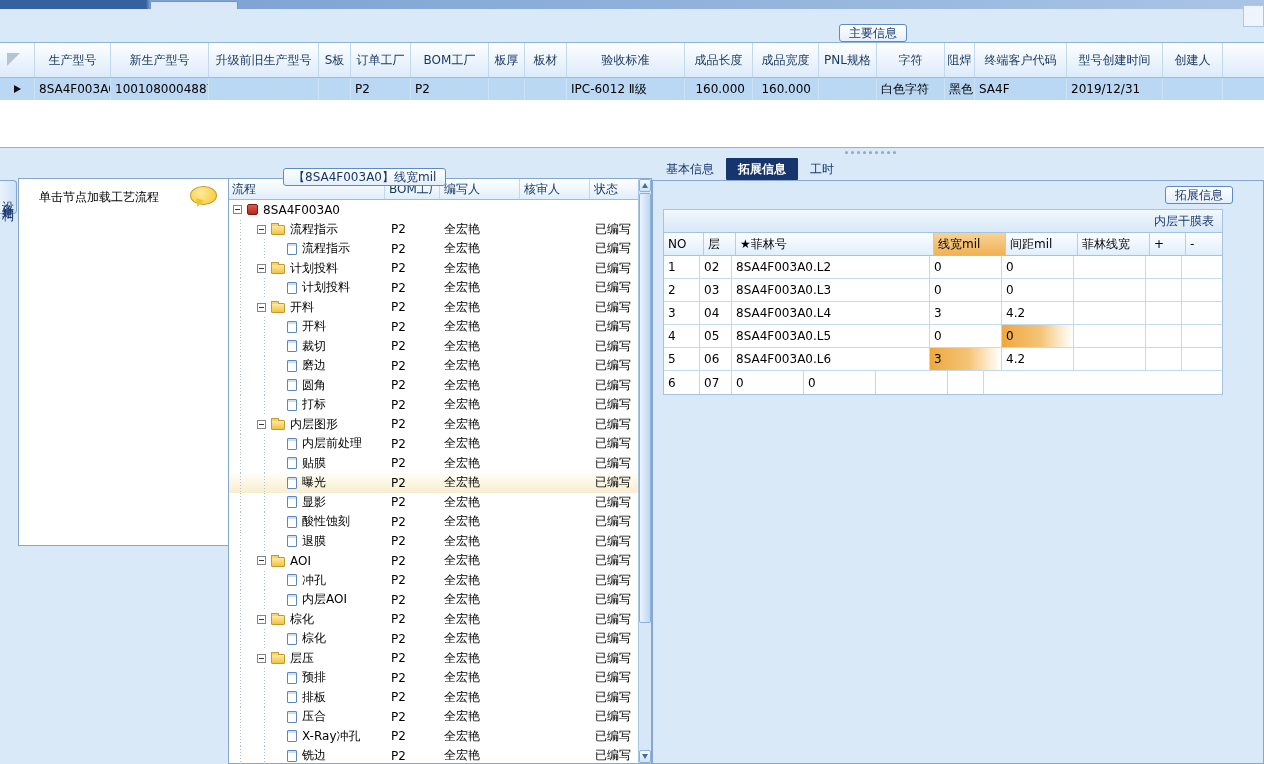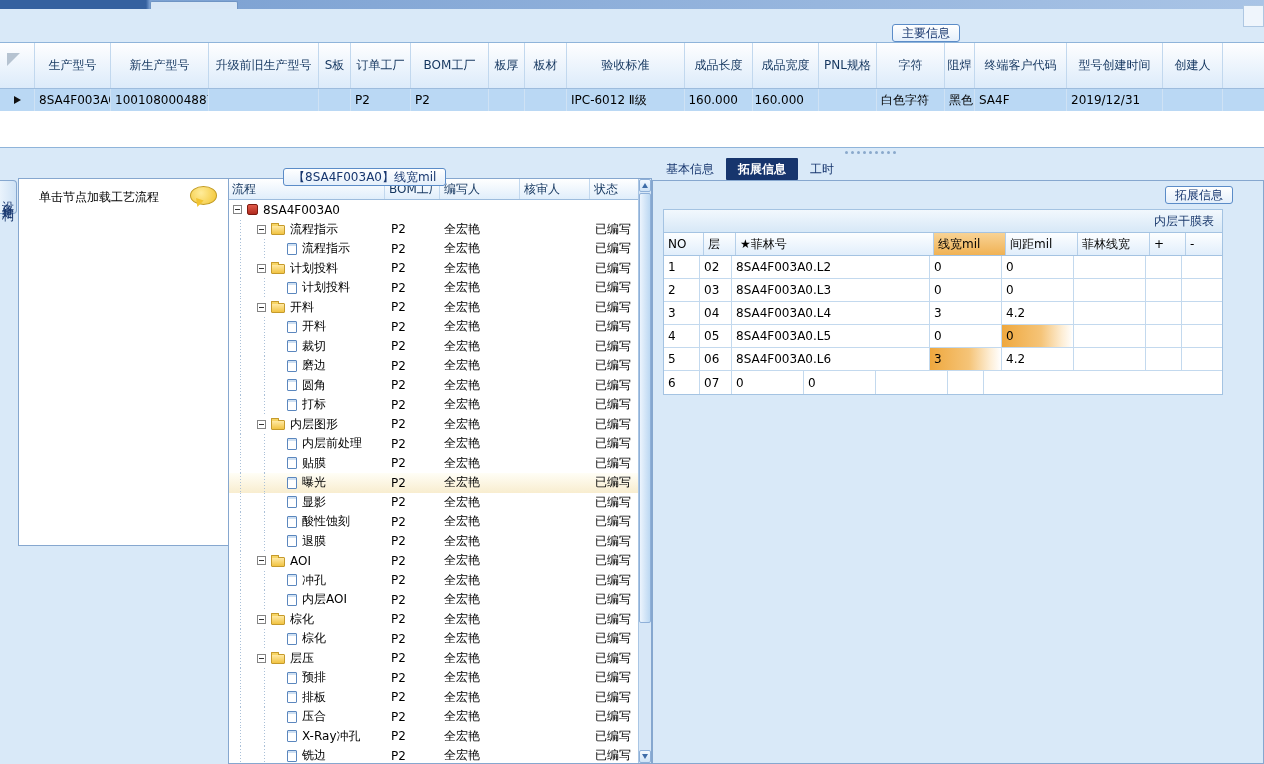--- a/index.html
+++ b/index.html
@@ -1,39 +1,39 @@
 <!DOCTYPE html>
 <html><head>
 <meta charset="utf-8">
 <style>
 *{margin:0;padding:0;box-sizing:border-box;}
 html,body{width:1264px;height:764px;}
 body{font-family:"DejaVu Sans","Liberation Sans",sans-serif;font-size:12px;background:#d9e9f8;overflow:hidden;position:relative;color:#000;}
 
 
 .badge{position:absolute;z-index:9;height:18px;line-height:16px;padding:0 9px;background:linear-gradient(#ffffff,#e4effb);border:1px solid #5b8cc8;border-radius:3px;color:#17366e;white-space:nowrap;}
-.main-badge{top:24px;left:892px;}
+.main-badge{top:24px;left:839px;}
 .flow-badge{top:-11px;left:54px;}
 .detail-badge{top:5px;right:30px;}
 
 
 .top-strip{position:absolute;top:0;left:0;width:1264px;height:9px;background:linear-gradient(90deg,#35619f 0px,#35619f 146px,#7ca1d2 150px,#a9c4e6 1264px);}
 .top-tab-fragment{position:absolute;top:1px;left:150px;width:88px;height:8px;background:#d9e7f6;border:1px solid #6f94c4;border-bottom:none;border-radius:2px 2px 0 0;}
 .top-right-box{position:absolute;top:5px;right:0;width:21px;height:22px;background:#eff5fc;border:1px solid #aec7e2;}
 
 
 .top-table{position:absolute;top:42px;left:0;width:1264px;height:106px;background:#fff;border-top:1px solid #8fb4da;border-bottom:1px solid #8fb4da;}
-.tt-header{display:flex;height:46px;background:linear-gradient(#fefeff,#dcebfa);border-bottom:1px solid #9dbcdd;}
+.tt-header{display:flex;height:35px;background:linear-gradient(#fefeff,#dcebfa);border-bottom:1px solid #9dbcdd;}
 .tt-header .th{display:flex;align-items:center;justify-content:center;border-right:1px solid #c2d8ee;color:#14365f;overflow:hidden;white-space:nowrap;flex:none;}
 .th.sel{width:35px;position:relative;}
 .corner-tri{position:absolute;left:7px;top:10px;width:0;height:0;border-top:13px solid #b6c3d1;border-right:13px solid transparent;}
 .th.filler{flex:1;border-right:none;}
 .tt-row{display:flex;height:22px;background:#bad8f4;}
 .tt-row .td{display:flex;align-items:center;border-right:1px solid #cfe2f4;padding:0 4px;overflow:hidden;white-space:nowrap;flex:none;}
-.tt-row .td.r{justify-content:flex-end;padding-right:14px;}
+.tt-row .td.r{justify-content:flex-end;padding-right:7px;}
 .td.sel{width:35px;justify-content:center;padding:0;}
 .row-arrow{width:0;height:0;border-left:7px solid #111;border-top:4px solid transparent;border-bottom:4px solid transparent;}
 .td.filler{flex:1;border-right:none;}
 
 
 .splitter{position:absolute;top:148px;left:0;width:1264px;height:9px;}
 .grip{position:absolute;top:3px;left:845px;display:flex;gap:3px;}
 .grip i{width:3px;height:3px;border-radius:50%;background:#8aa9cc;}
 
 

